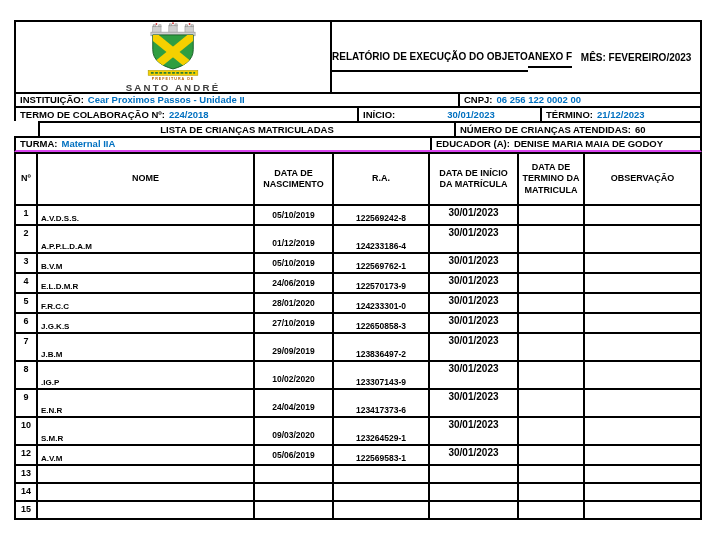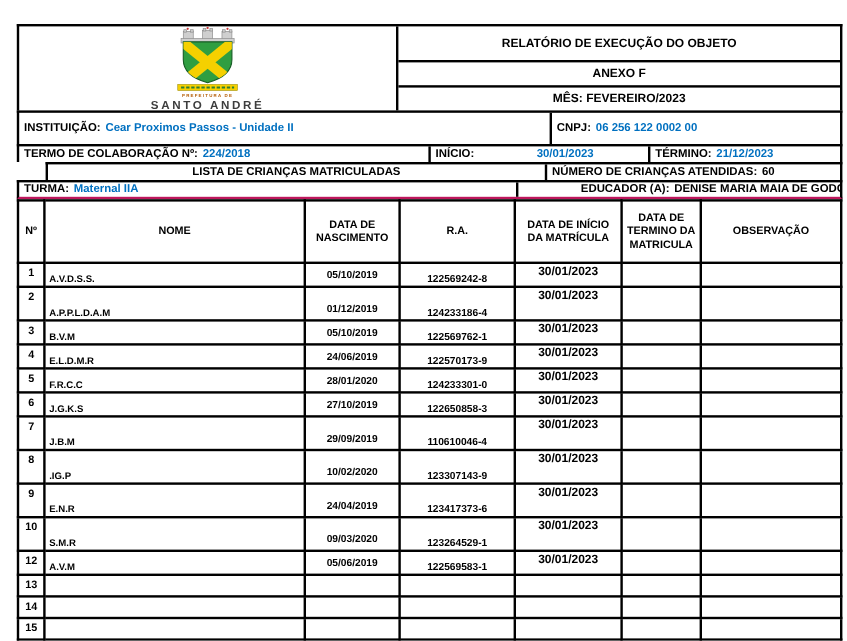--- a/index.html
+++ b/index.html
@@ -3,35 +3,35 @@
 <meta charset="utf-8">
 <style>
   html,body{margin:0;padding:0;}
   body{
     width:706px;height:534px;position:relative;overflow:hidden;
     background:#ffffff;color:#000;
     font-family:"Liberation Sans", sans-serif;font-weight:bold;
   }
   .doc{position:absolute;left:14px;top:20px;width:688px;}
   .band{display:flex;box-sizing:border-box;border:2px solid #000;border-bottom:none;background:#fff;}
-  .band:last-of-type{border-bottom:2px solid #be185d;gap:48px;}
+  .band:last-of-type{border-bottom:2px solid #d946ef;}
   .cell{box-sizing:border-box;display:flex;align-items:center;padding:0 4px;overflow:hidden;white-space:nowrap;}
   .br{border-right:2px solid #000;}
   .bb{border-bottom:2px solid #000;}
 
   
   .b1{height:72px;}
   .logo-cell{width:316px;display:flex;align-items:center;justify-content:center;padding:16px;}
-  .head-right{flex:1;display:flex;flex-direction:column;}
+  .head-right{flex:1;display:flex;flex-direction:row;align-items:center;}
   .h-title{height:28px;display:flex;align-items:center;justify-content:center;font-size:10px;}
   .h-annex{height:19px;display:flex;align-items:center;justify-content:center;font-size:10px;}
   .h-month{flex:1;display:flex;align-items:center;justify-content:center;font-size:10px;}
 
   
-  .b2{height:28px;}
+  .b2{height:14px;}
   .b3{height:15px;}
   .b4{height:15px;margin-left:24px;}
   .b5{height:16px;}
   .info{font-size:9.5px;line-height:1;}
   .cell-inst{width:444px;}
   .cell-cnpj{flex:1;}
   .cell-termo{width:343px;}
   .cell-inicio{width:183px;gap:48px;}
   .cell-termino{flex:1;}
   .cell-lista{width:416px;justify-content:center;}
@@ -225,21 +225,21 @@
           <td class="c-birth">27/10/2019</td>
           <td class="c-ra">122650858-3</td>
           <td class="c-start">30/01/2023</td>
           <td class="c-end"></td>
           <td class="c-obs"></td>
         </tr>
         <tr class="tall">
           <td class="c-num">7</td>
           <td class="c-name">J.B.M</td>
           <td class="c-birth">29/09/2019</td>
-          <td class="c-ra">110610046-4</td>
+          <td class="c-ra">123836497-2</td>
           <td class="c-start">30/01/2023</td>
           <td class="c-end"></td>
           <td class="c-obs"></td>
         </tr>
         <tr class="tall">
           <td class="c-num">8</td>
           <td class="c-name">.IG.P</td>
           <td class="c-birth">10/02/2020</td>
           <td class="c-ra">123307143-9</td>
           <td class="c-start">30/01/2023</td>

